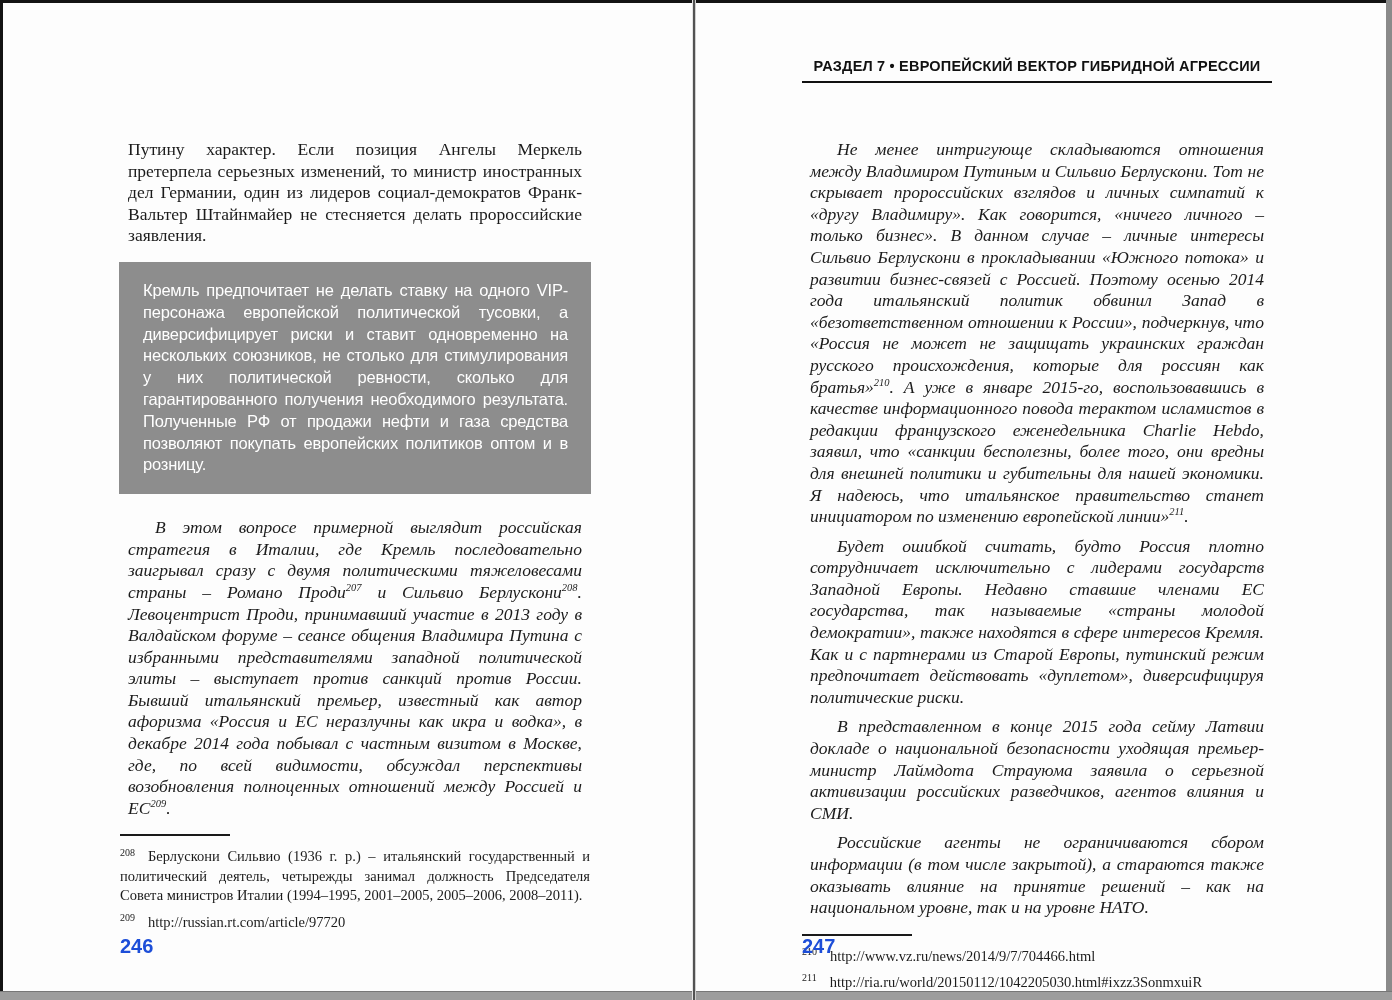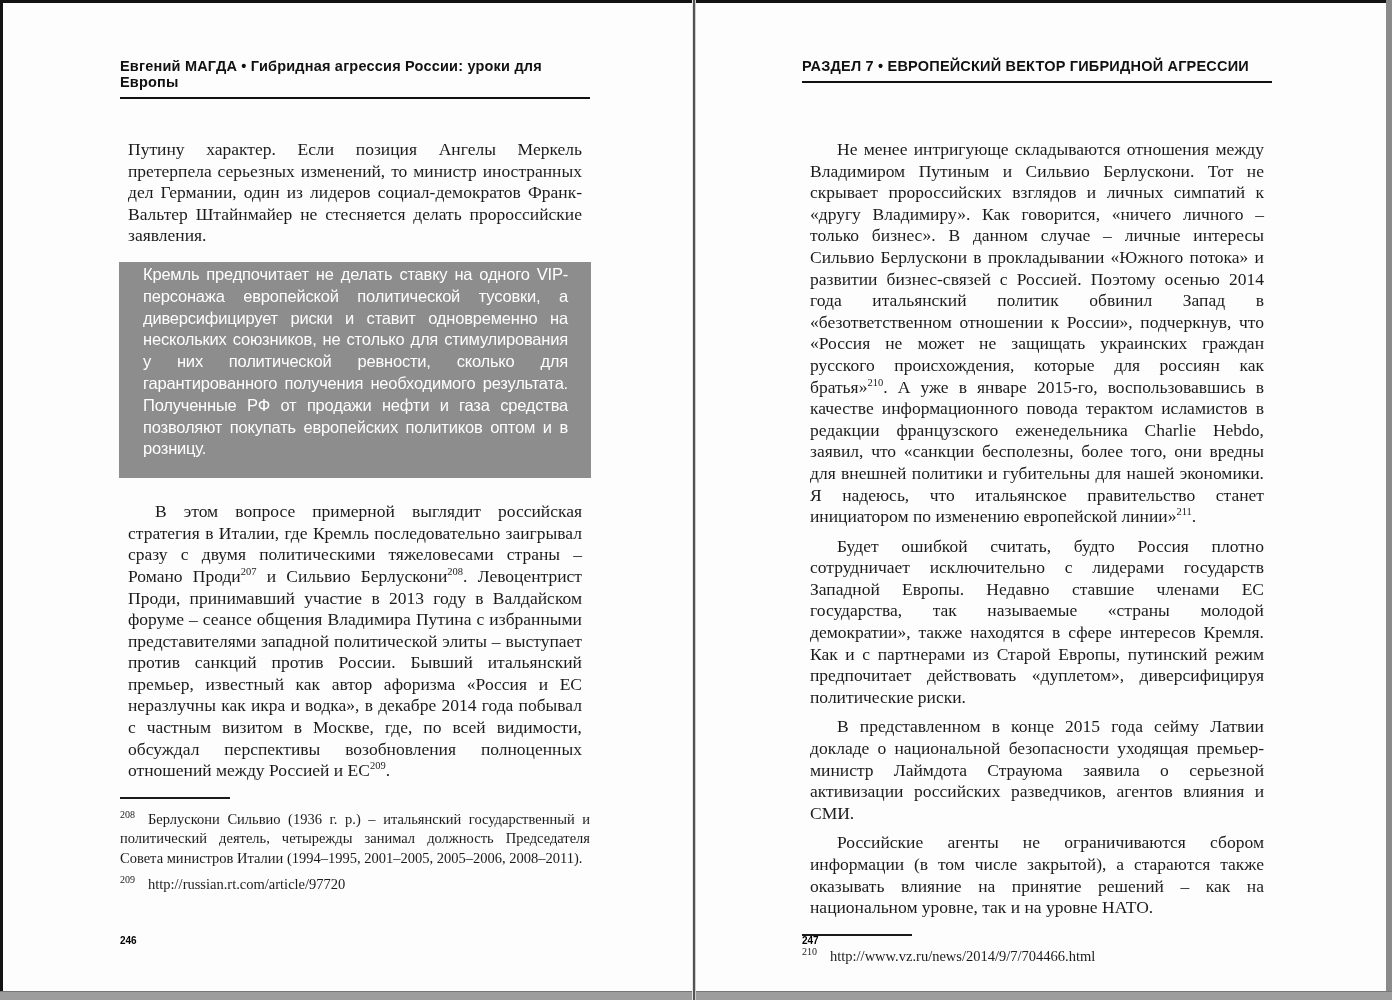--- a/index.html
+++ b/index.html
@@ -36,90 +36,89 @@
     font-weight: bold;
     font-size: 14.5px;
     letter-spacing: 0.2px;
     color: #111;
     border-bottom: 2px solid #111;
     padding-bottom: 7px;
     width: 470px;
     top: 55px;
   }
   .page-left  .running-header { left: 117px; text-align: left; }
-  .page-right .running-header { left: 107px; text-align: left; }
+  .page-right .running-header { left: 107px; text-align: center; }
 
   .body-col {
     position: absolute;
     width: 470px;
     top: 128px;
     font-size: 17.5px;
     line-height: 21.6px;
     text-align: justify;
   }
   .page-left  .body-col { left: 117px; }
   .page-right .body-col { left: 107px; }
 
   .para { margin: 8px; }
-  .para.indent { text-indent: 27px; }
+  .para.indent { text-indent: 27px; font-style: italic; }
   .para sup, .footnote sup {
     font-size: 10.5px;
     line-height: 0;
     vertical-align: super;
     letter-spacing: 0;
   }
 
   .callout {
     box-sizing: border-box;
     width: 472px;
     margin: 15px 0 23px -1px;
     background: #8d8d8d;
     color: #ffffff;
     font-family: "Liberation Sans", sans-serif;
     font-size: 16.5px;
     line-height: 21.8px;
     letter-spacing: -0.2px;
-    padding: 2px 23px 18px 24px;
+    padding: 18px 23px 18px 24px;
     text-align: justify;
   }
 
   .fn-sep {
     width: 110px; height: 2px;
     background: #1a1a1a;
     margin: 15px 0 11px 0;
   }
   .footnotes { font-size: 14.5px; line-height: 19.4px; }
   .footnote { margin: 0 0 7px 0; text-align: justify; }
   .footnote sup { margin-right: 13px; font-size: 10px; }
 
   .page-number {
     position: absolute;
     font-family: "Liberation Sans", sans-serif;
     font-weight: bold;
-    font-size: 10px;
-    color: #000000;
+    font-size: 20px;
+    color: #1d4ed8;
     top: 932px;
     width: 470px;
   }
   .page-left  .page-number { left: 117px; text-align: left; }
   .page-right .page-number { left: 107px; text-align: left; }
 </style>
 </head>
 <body>
 
 <div id="scan">
 
   <div class="edge-top"></div>
   <div class="edge-left"></div>
   <div class="edge-right"></div>
   <div class="edge-bottom"></div>
   <div class="gutter"></div>
 
   <div class="page page-left">
-    <div class="running-header">Евгений МАГДА • Гибридная агрессия России: уроки для Европы</div>
 
     <div class="body-col">
       <div>
           <p class="para">Путину характер. Если позиция Ангелы Меркель претерпела серьезных изменений, то министр иностранных дел Германии, один из лидеров социал-демократов Франк-Вальтер Штайнмайер не стесняется делать пророссийские заявления.</p>
         </div>
 
       <div class="callout">Кремль предпочитает не делать ставку на одного VIP-персонажа европейской политической тусовки, а диверсифицирует риски и ставит одновременно на нескольких союзников, не столько для стимулирования у них политической ревности, сколько для гарантированного получения необходимого результата. Полученные РФ от продажи нефти и газа средства позволяют покупать европейских политиков оптом и в розницу.</div>
 
       <div>
           <p class="para indent">В этом вопросе примерной выглядит российская стратегия в Италии, где Кремль последовательно заигрывал сразу с двумя политическими тяжеловесами страны – Романо Проди<sup>207</sup> и Сильвио Берлускони<sup>208</sup>. Левоцентрист Проди, принимавший участие в 2013 году в Валдайском форуме – сеансе общения Владимира Путина с избранными представителями западной политической элиты – выступает против санкций против России. Бывший итальянский премьер, известный как автор афоризма «Россия и ЕС неразлучны как икра и водка», в декабре 2014 года побывал с частным визитом в Москве, где, по всей видимости, обсуждал перспективы возобновления полноценных отношений между Россией и ЕС<sup>209</sup>.</p>
@@ -144,19 +143,20 @@
           <p class="para indent">Не менее интригующе складываются отношения между Владимиром Путиным и Сильвио Берлускони. Тот не скрывает пророссийских взглядов и личных симпатий к «другу Владимиру». Как говорится, «ничего личного – только бизнес». В данном случае – личные интересы Сильвио Берлускони в прокладывании «Южного потока» и развитии бизнес-связей с Россией. Поэтому осенью 2014 года итальянский политик обвинил Запад в «безответственном отношении к России», подчеркнув, что «Россия не может не защищать украинских граждан русского происхождения, которые для россиян как братья»<sup>210</sup>. А уже в январе 2015-го, воспользовавшись в качестве информационного повода терактом исламистов в редакции французского еженедельника Charlie Hebdo, заявил, что «санкции бесполезны, более того, они вредны для внешней политики и губительны для нашей экономики. Я надеюсь, что итальянское правительство станет инициатором по изменению европейской линии»<sup>211</sup>.</p>
           <p class="para indent">Будет ошибкой считать, будто Россия плотно сотрудничает исключительно с лидерами государств Западной Европы. Недавно ставшие членами ЕС государства, так называемые «страны молодой демократии», также находятся в сфере интересов Кремля. Как и с партнерами из Старой Европы, путинский режим предпочитает действовать «дуплетом», диверсифицируя политические риски.</p>
           <p class="para indent">В представленном в конце 2015 года сейму Латвии докладе о национальной безопасности уходящая премьер-министр Лаймдота Страуюма заявила о серьезной активизации российских разведчиков, агентов влияния и СМИ.</p>
           <p class="para indent">Российские агенты не ограничиваются сбором информации (в том числе закрытой), а стараются также оказывать влияние на принятие решений – как на национальном уровне, так и на уровне НАТО.</p>
         </div>
 
       <div class="fn-sep"></div>
 
       <div class="footnotes">
           <p class="footnote"><sup>210</sup><span>http://www.vz.ru/news/2014/9/7/704466.html</span></p>
+          <p class="footnote"><sup>211</sup><span>http://ria.ru/world/20150112/1042205030.html#ixzz3SonmxuiR</span></p>
         </div>
     </div>
 
     <div class="page-number">247</div>
   </div>
 
 </div>
 
 </body></html>

